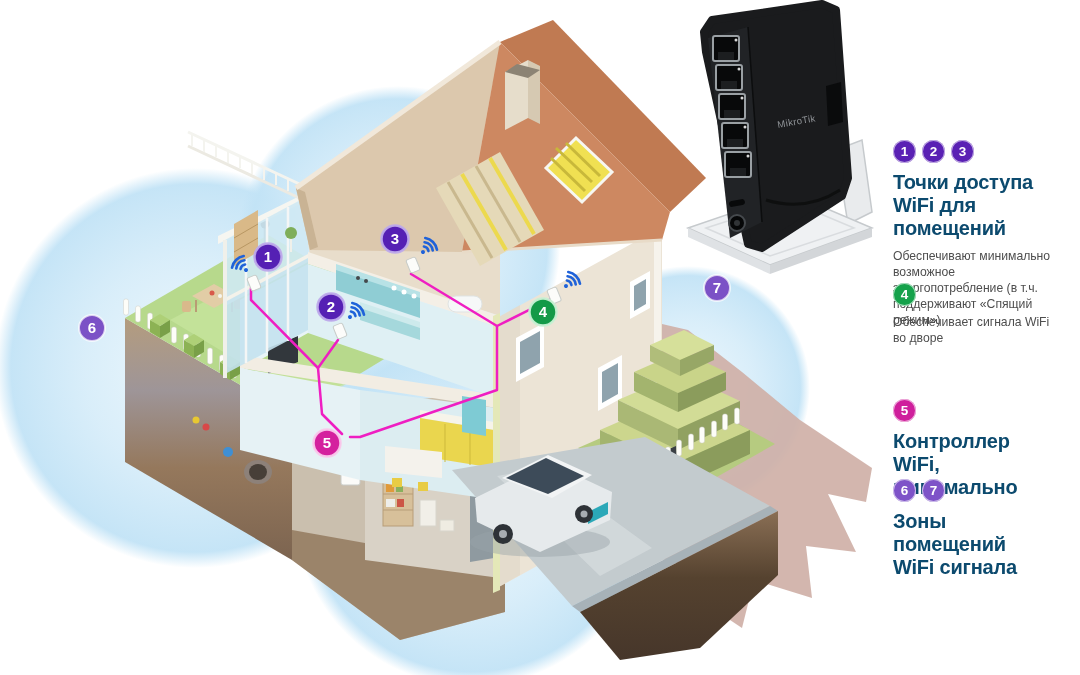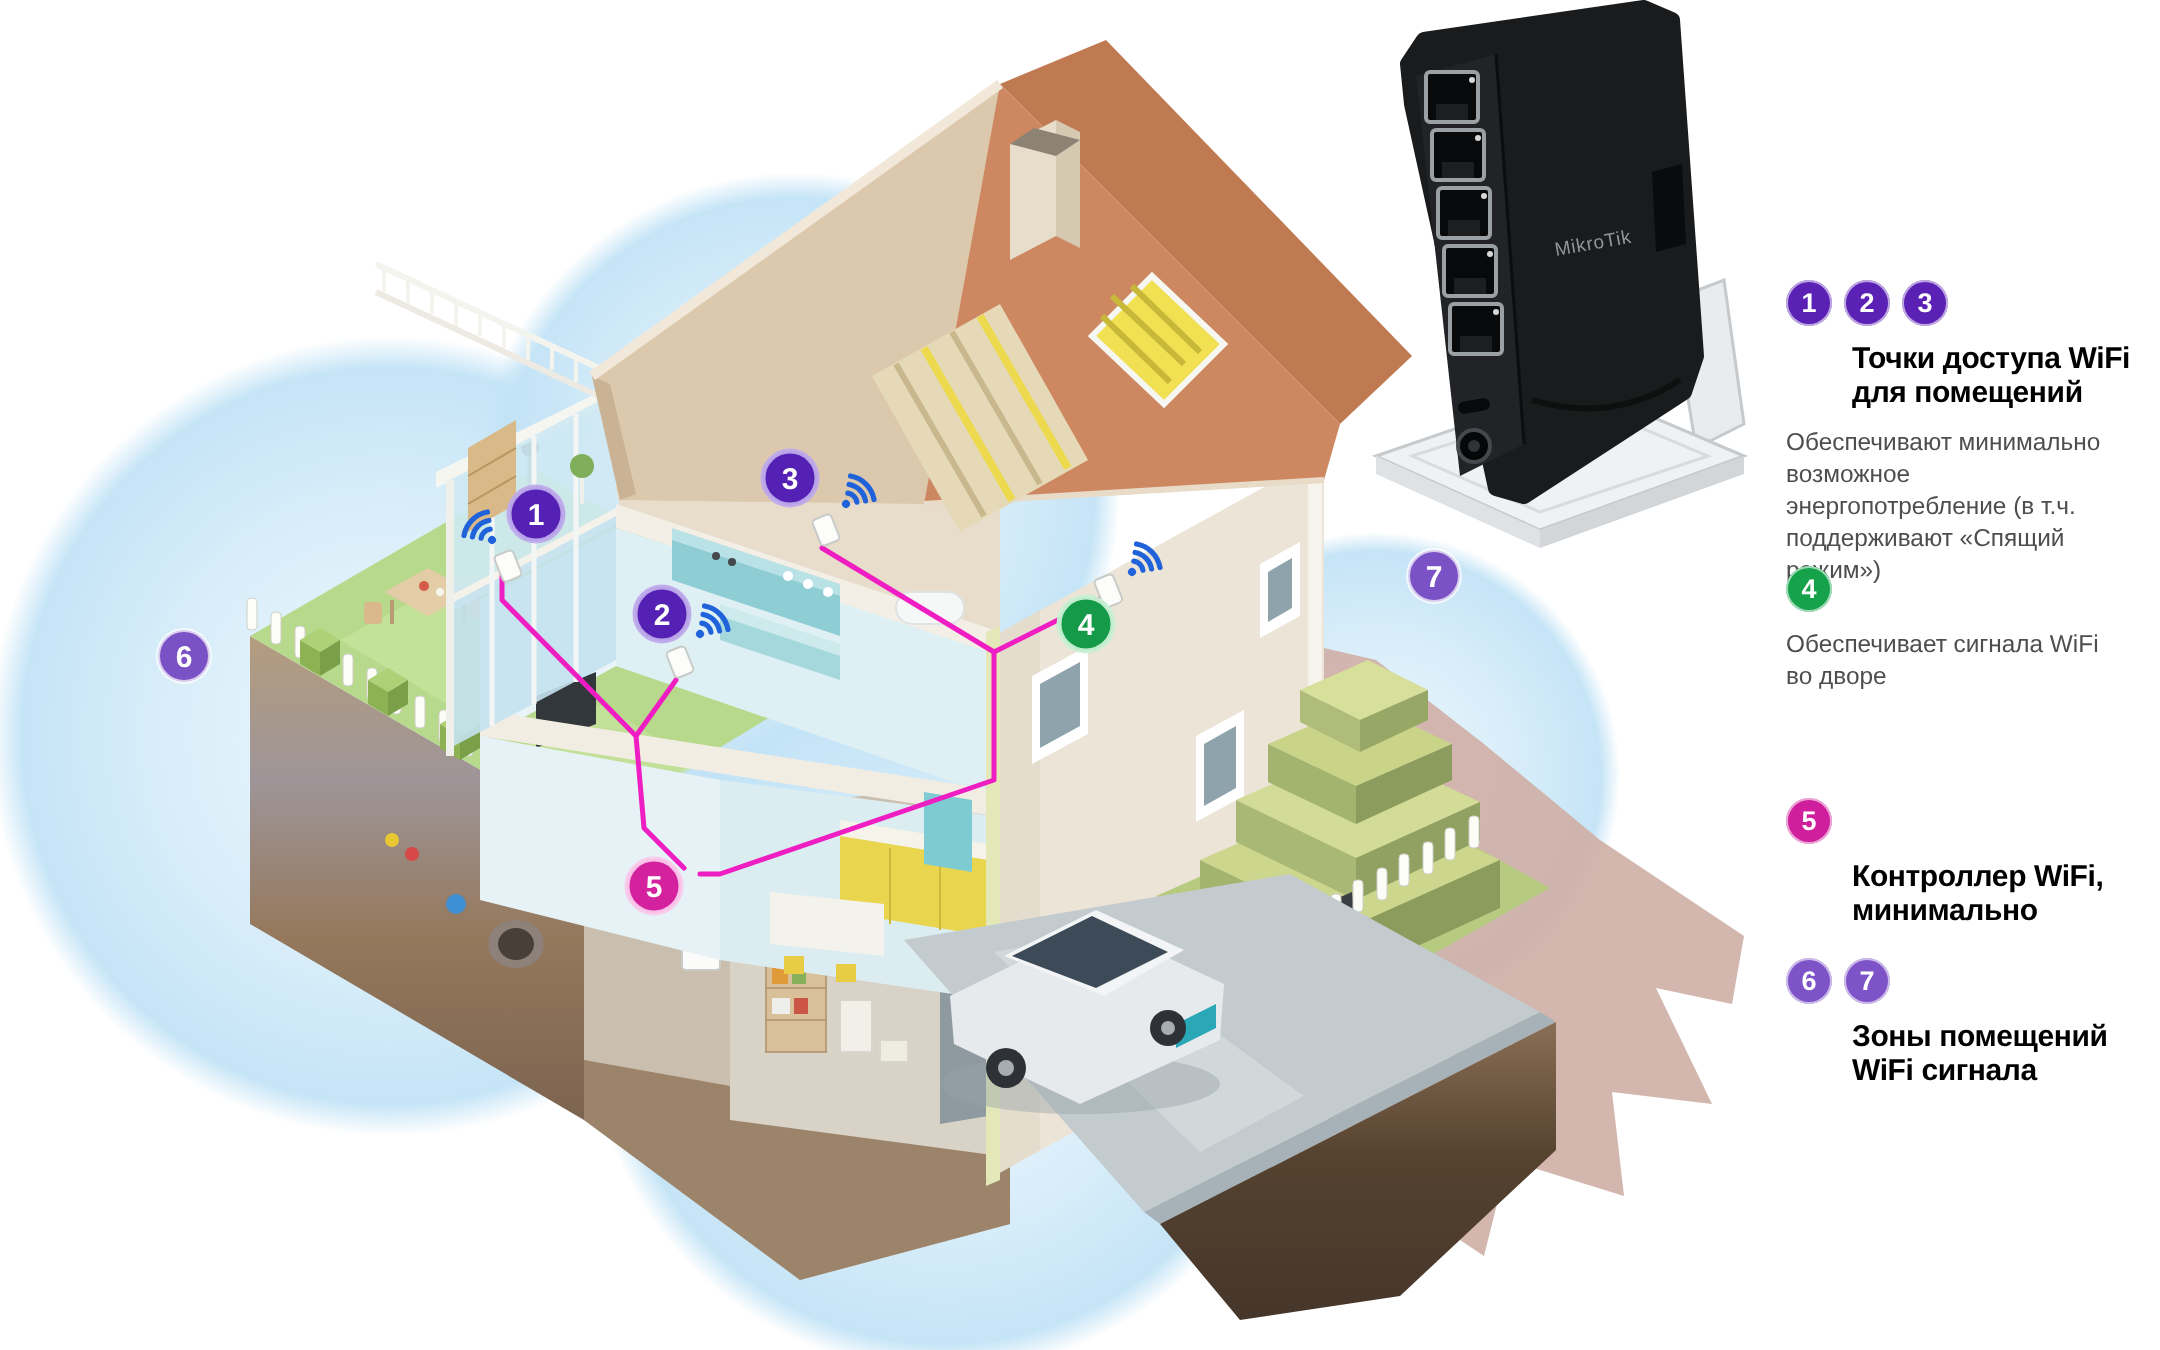--- a/index.html
+++ b/index.html
@@ -5,21 +5,21 @@
   html,body{margin:0;padding:0;background:#ffffff;}
   .canvas{position:relative;width:1080px;height:675px;background:#ffffff;overflow:hidden;
           font-family:"Liberation Sans",sans-serif;}
   .scene-svg{position:absolute;left:0;top:0;}
   
   .legend-block{position:absolute;left:893px;}
   .badges{display:flex;gap:6px;margin-bottom:8px;}
   .badge{width:23px;height:23px;border-radius:50%;color:#fff;font-weight:bold;
          font-size:13.5px;display:flex;align-items:center;justify-content:center;
          box-shadow:0 0 0 1px rgba(255,255,255,.6) inset;}
-  .legend-title{font-weight:bold;font-size:15px;line-height:1.16;color:#000000;letter-spacing:-.2px;margin-left:33px;}
+  .legend-title{font-weight:bold;font-size:20px;line-height:1.16;color:#0c4a6e;letter-spacing:-.2px;}
   .legend-desc{font-size:12.2px;line-height:1.32;color:#4e4e4e;margin-top:7px;width:172px;}
   .w165{max-width:165px}.w140{max-width:140px}.w160{max-width:160px}
   .marker-num{font-family:"Liberation Sans",sans-serif;font-weight:bold;font-size:15px;fill:#fff;}
   .logo-text{font-family:"Liberation Sans",sans-serif;font-size:9.5px;letter-spacing:.4px;fill:#92969a;}
 </style>
 </head>
 <body>
 
 <div class="canvas">
 

